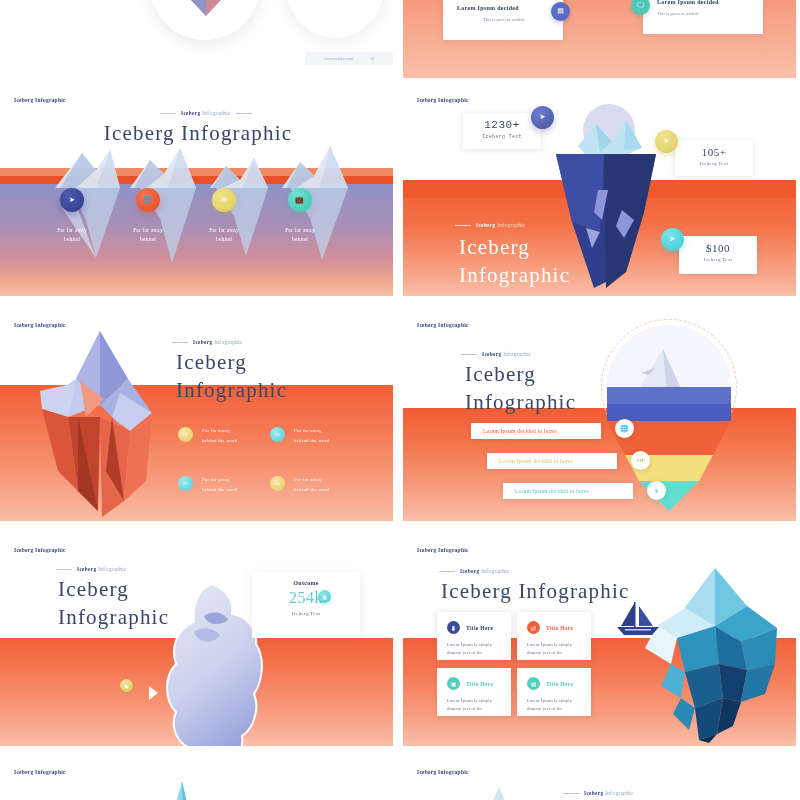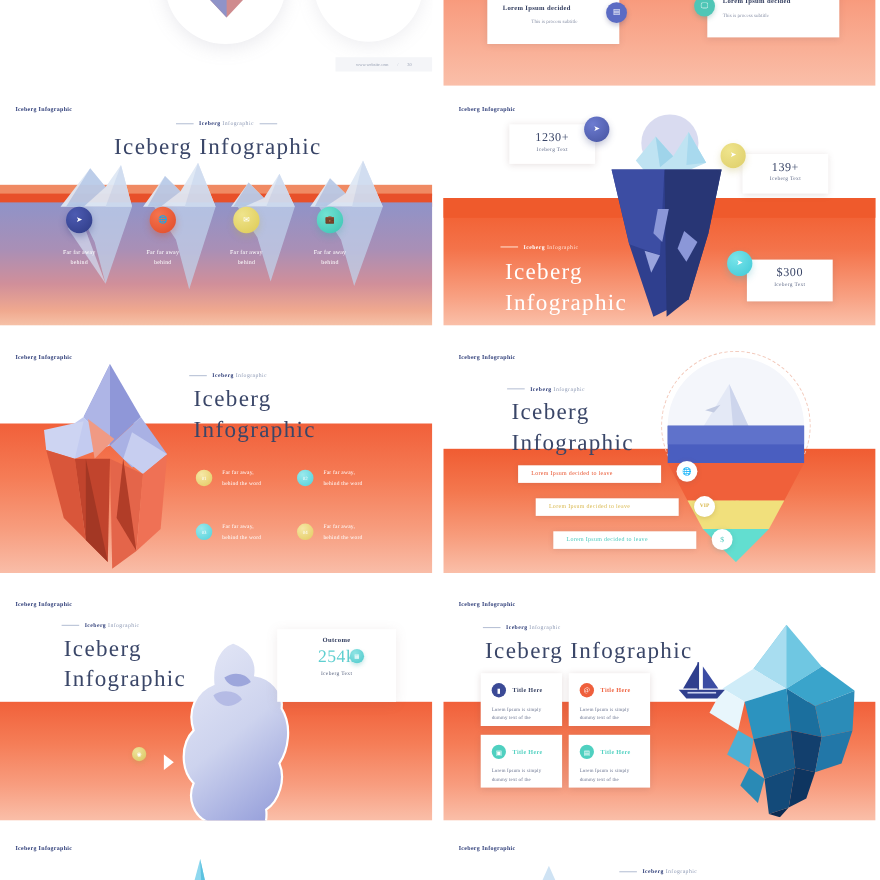--- a/index.html
+++ b/index.html
@@ -175,38 +175,38 @@
       <polygon points="58,22 74,40 62,50" fill="#9fd4ea"></polygon>
       <polygon points="88,18 104,46 86,48" fill="#a8d9ee"></polygon>
       <polygon points="18,52 118,52 106,110 88,170 56,186 34,120" fill="#2f3f8e"></polygon>
       <polygon points="66,52 118,52 106,110 88,170 68,186" fill="#283675"></polygon>
       <polygon points="18,52 66,52 62,130 34,120" fill="#3c4da3"></polygon>
       <polygon points="60,88 70,88 64,118 56,110" fill="#8b97d8"></polygon>
       <polygon points="84,108 96,118 86,136 78,124" fill="#8b97d8"></polygon>
       <polygon points="48,126 62,130 54,146" fill="#9aa5de"></polygon>
     </svg>
 
-    <div class="card" style="left:60px;top:25px;width:78px;height:30px;padding-top:6px;">
+    <div class="card" style="left:60px;top:25px;width:78px;height:30px;padding-top:6px;font-family:Liberation Mono, monospace;">
       <div class="s2-num">1230+</div>
       <div class="s2-sub">Iceberg Text</div>
     </div>
     <div class="circ" style="left:128px;top:18px;width:23px;height:23px;background:radial-gradient(circle at 35% 30%,#6d7cd1,#46539f);box-shadow:0 3px 7px rgba(60,70,130,.3);">
         <span class="ico">➤</span>
       </div>
 
     <div class="card" style="left:272px;top:52px;width:78px;height:30px;padding-top:6px;">
-      <div class="s2-num">139+</div>
+      <div class="s2-num">105+</div>
       <div class="s2-sub">Iceberg Text</div>
     </div>
     <div class="circ" style="left:252px;top:42px;width:23px;height:23px;background:radial-gradient(circle at 35% 30%,#efe48c,#ddcd68);box-shadow:0 3px 7px rgba(190,175,80,.3);">
         <span class="ico">➤</span>
       </div>
 
     <div class="card" style="left:276px;top:148px;width:78px;height:32px;padding-top:6px;">
-      <div class="s2-num">$300</div>
+      <div class="s2-num">$100</div>
       <div class="s2-sub">Iceberg Text</div>
     </div>
     <div class="circ" style="left:258px;top:140px;width:23px;height:23px;background:radial-gradient(circle at 35% 30%,#78e4ea,#3ec8d6);box-shadow:0 3px 7px rgba(60,170,185,.3);">
         <span class="ico">➤</span>
       </div>
 
     <div class="eyebrow" style="left:52px;top:134px;color:#ffe3d6;">
       <span class="dash" style="background:#ffd9c8;"></span><b style="color:#fff;">Iceberg</b> <span>Infographic</span>
     </div>
     <div class="bigtitle white" style="left:56px;top:146px;">Iceberg

